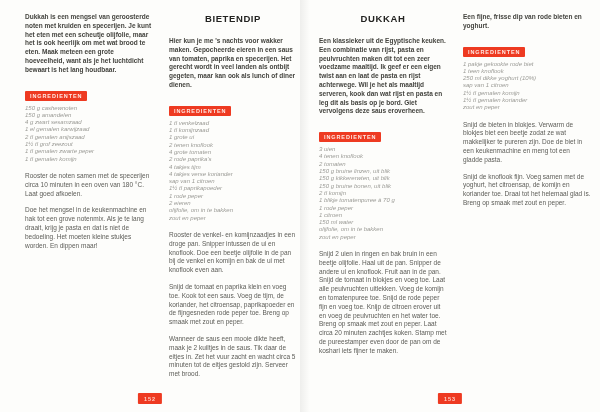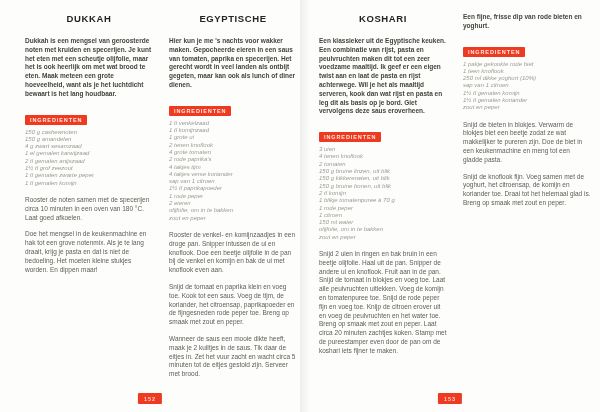--- a/index.html
+++ b/index.html
@@ -69,41 +69,40 @@
 </style>
 </head>
 <body>
 
 <div class="book">
 
   <div class="page left">
     <div class="columns">
 
       <section class="column">
-        <h1 class="title">DUKKAH</h1>
         <p class="intro">Dukkah is een mengsel van geroosterde noten met kruiden en specerijen. Je kunt het eten met een scheutje olijfolie, maar het is ook heerlijk om met wat brood te eten. Maak meteen een grote hoeveelheid, want als je het luchtdicht bewaart is het lang houdbaar.</p>
         <div class="badge">INGREDIENTEN</div>
         <div class="ingredients">
             <div class="ingredient">150 g cashewnoten</div>
             <div class="ingredient">150 g amandelen</div>
             <div class="ingredient">4 g zwart sesamzaad</div>
             <div class="ingredient">1 el gemalen karwijzaad</div>
             <div class="ingredient">2 tl gemalen anijszaad</div>
             <div class="ingredient">1½ tl grof zeezout</div>
             <div class="ingredient">1 tl gemalen zwarte peper</div>
             <div class="ingredient">1 tl gemalen komijn</div>
           </div>
         <div class="steps">
             <div class="step">Rooster de noten samen met de specerijen circa 10 minuten in een oven van 180 °C. Laat goed afkoelen.</div>
             <div class="step">Doe het mengsel in de keukenmachine en hak tot een grove notenmix. Als je te lang draait, krijg je pasta en dat is niet de bedoeling. Het moeten kleine stukjes worden. En dippen maar!</div>
           </div>
       </section>
 
       <section class="column">
-        <h1 class="title">EGYPTISCHE</h1>
+        <h1 class="title">BIETENDIP</h1>
         <p class="intro">Hier kun je me 's nachts voor wakker maken. Gepocheerde eieren in een saus van tomaten, paprika en specerijen. Het gerecht wordt in veel landen als ontbijt gegeten, maar kan ook als lunch of diner dienen.</p>
         <div class="badge">INGREDIENTEN</div>
         <div class="ingredients">
             <div class="ingredient">1 tl venkelzaad</div>
             <div class="ingredient">1 tl komijnzaad</div>
             <div class="ingredient">1 grote ui</div>
             <div class="ingredient">2 tenen knoflook</div>
             <div class="ingredient">4 grote tomaten</div>
             <div class="ingredient">2 rode paprika's</div>
             <div class="ingredient">4 takjes tijm</div>
@@ -123,21 +122,21 @@
       </section>
 
     </div>
     <div class="page-num">152</div>
   </div>
 
   <div class="page right">
     <div class="columns">
 
       <section class="column">
-        <h1 class="title">KOSHARI</h1>
+        <h1 class="title">DUKKAH</h1>
         <p class="intro">Een klassieker uit de Egyptische keuken. Een combinatie van rijst, pasta en peulvruchten maken dit tot een zeer voedzame maaltijd. Ik geef er een eigen twist aan en laat de pasta en rijst achterwege. Wil je het als maaltijd serveren, kook dan wat rijst en pasta en leg dit als basis op je bord. Giet vervolgens deze saus eroverheen.</p>
         <div class="badge">INGREDIENTEN</div>
         <div class="ingredients">
             <div class="ingredient">3 uien</div>
             <div class="ingredient">4 tenen knoflook</div>
             <div class="ingredient">2 tomaten</div>
             <div class="ingredient">150 g bruine linzen, uit blik</div>
             <div class="ingredient">150 g kikkererwten, uit blik</div>
             <div class="ingredient">150 g bruine bonen, uit blik</div>
             <div class="ingredient">2 tl komijn</div>

